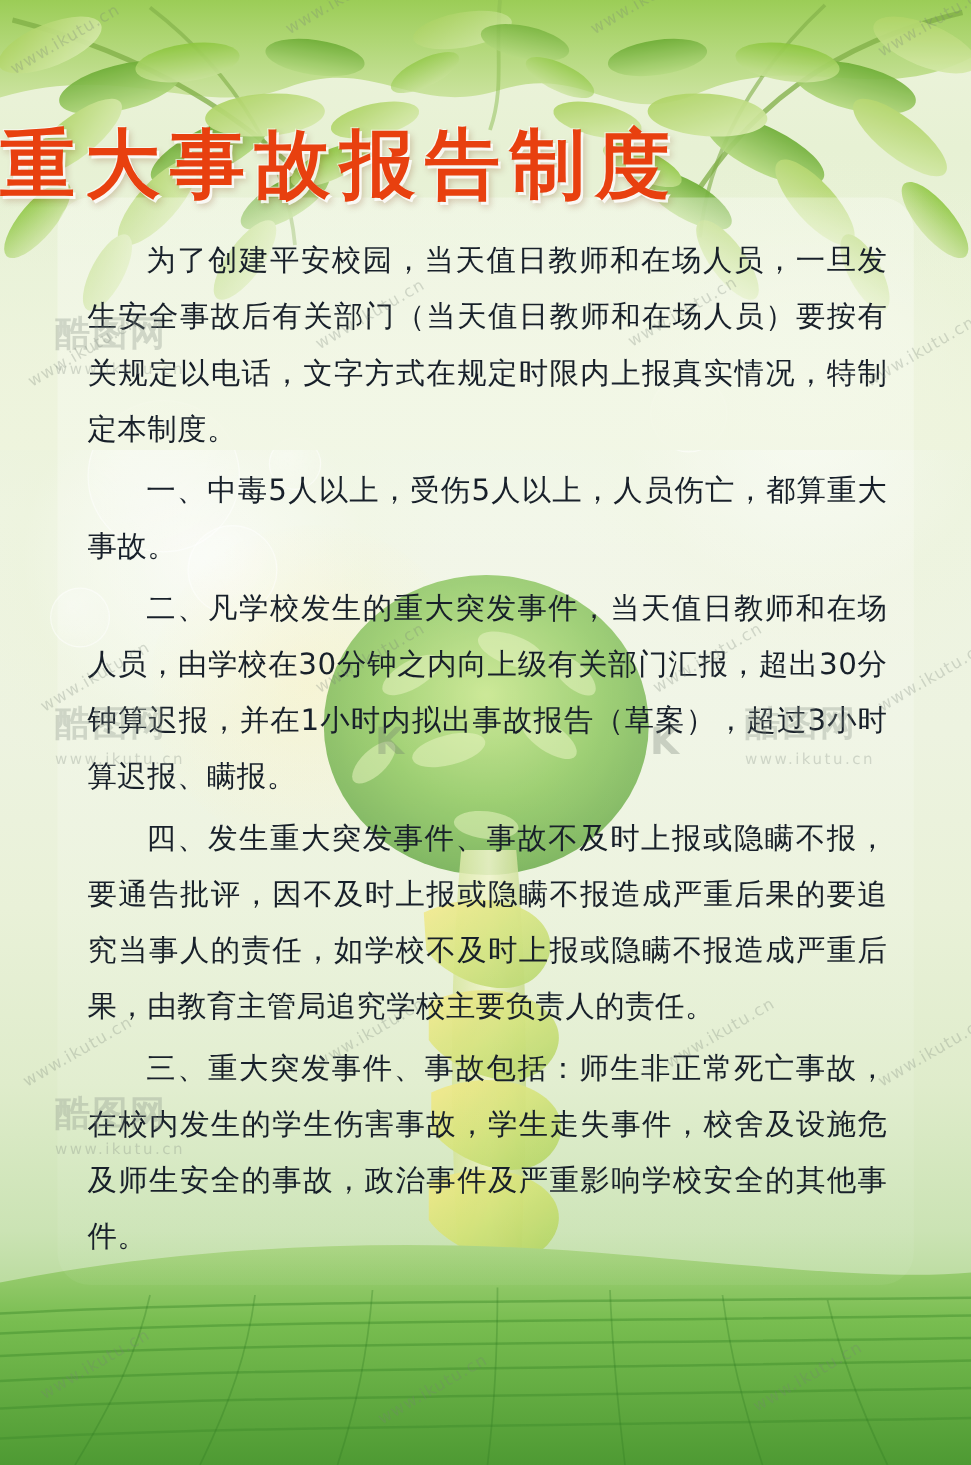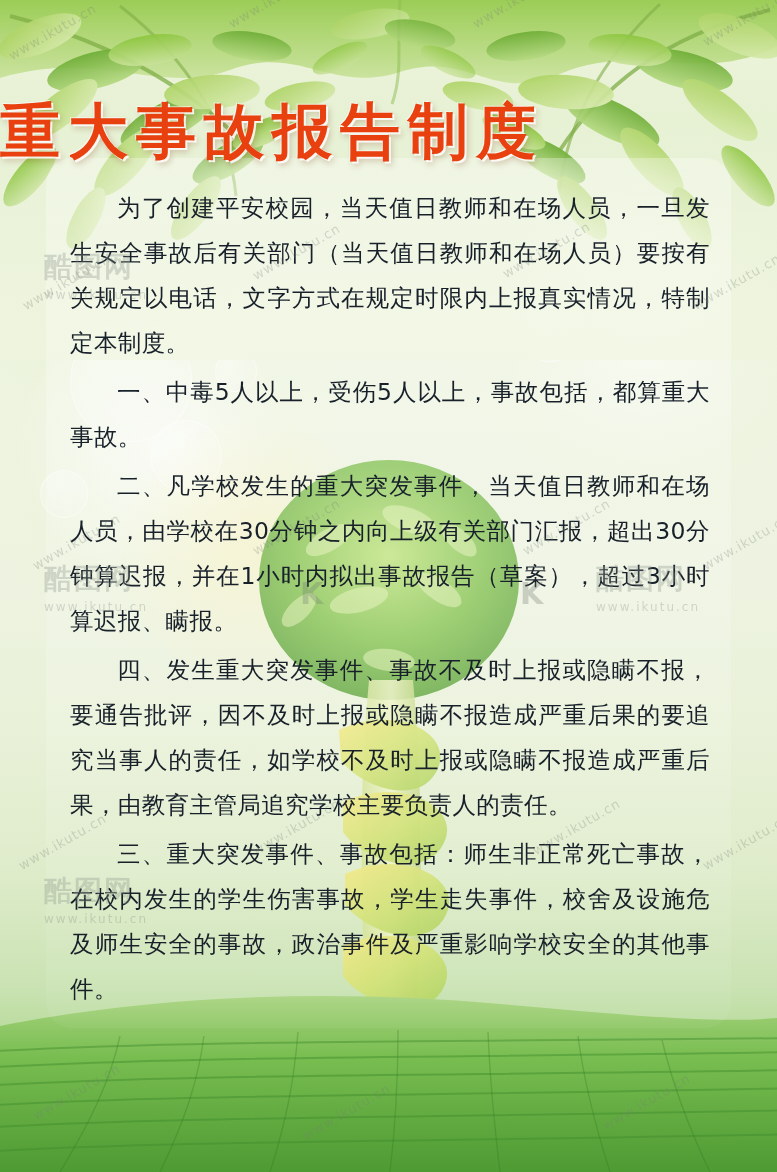--- a/index.html
+++ b/index.html
@@ -340,21 +340,21 @@
       <path d="M710,190 C686,140 672,100 662,58"></path>
     </g>
   </svg>
 
   <div class="panel"></div>
 
   <div class="title">重大事故报告制度</div>
 
   <div class="body-text">
     <p class="para">为了创建平安校园，当天值日教师和在场人员，一旦发生安全事故后有关部门（当天值日教师和在场人员）要按有关规定以电话，文字方式在规定时限内上报真实情况，特制定本制度。</p>
-    <p class="para">一、中毒5人以上，受伤5人以上，事故包括，都算重大事故。</p>
+    <p class="para">一、中毒5人以上，受伤5人以上，人员伤亡，都算重大事故。</p>
     <p class="para">二、凡学校发生的重大突发事件，当天值日教师和在场人员，由学校在30分钟之内向上级有关部门汇报，超出30分钟算迟报，并在1小时内拟出事故报告（草案），超过3小时算迟报、瞒报。</p>
     <p class="para">四、发生重大突发事件、事故不及时上报或隐瞒不报，要通告批评，因不及时上报或隐瞒不报造成严重后果的要追究当事人的责任，如学校不及时上报或隐瞒不报造成严重后果，由教育主管局追究学校主要负责人的责任。</p>
     <p class="para">三、重大突发事件、事故包括：师生非正常死亡事故，在校内发生的学生伤害事故，学生走失事件，校舍及设施危及师生安全的事故，政治事件及严重影响学校安全的其他事件。</p>
   </div>
 
   <div class="wm" style="left:6px;  top:50px;">www.ikutu.cn</div>
   <div class="wm" style="left:226px; top:18px;">www.ikutu.cn</div>
   <div class="wm" style="left:470px; top:18px;">www.ikutu.cn</div>
   <div class="wm" style="left:700px; top:36px;">www.ikutu.cn</div>
   <div class="wm" style="left:20px;  top:300px;">www.ikutu.cn</div>

